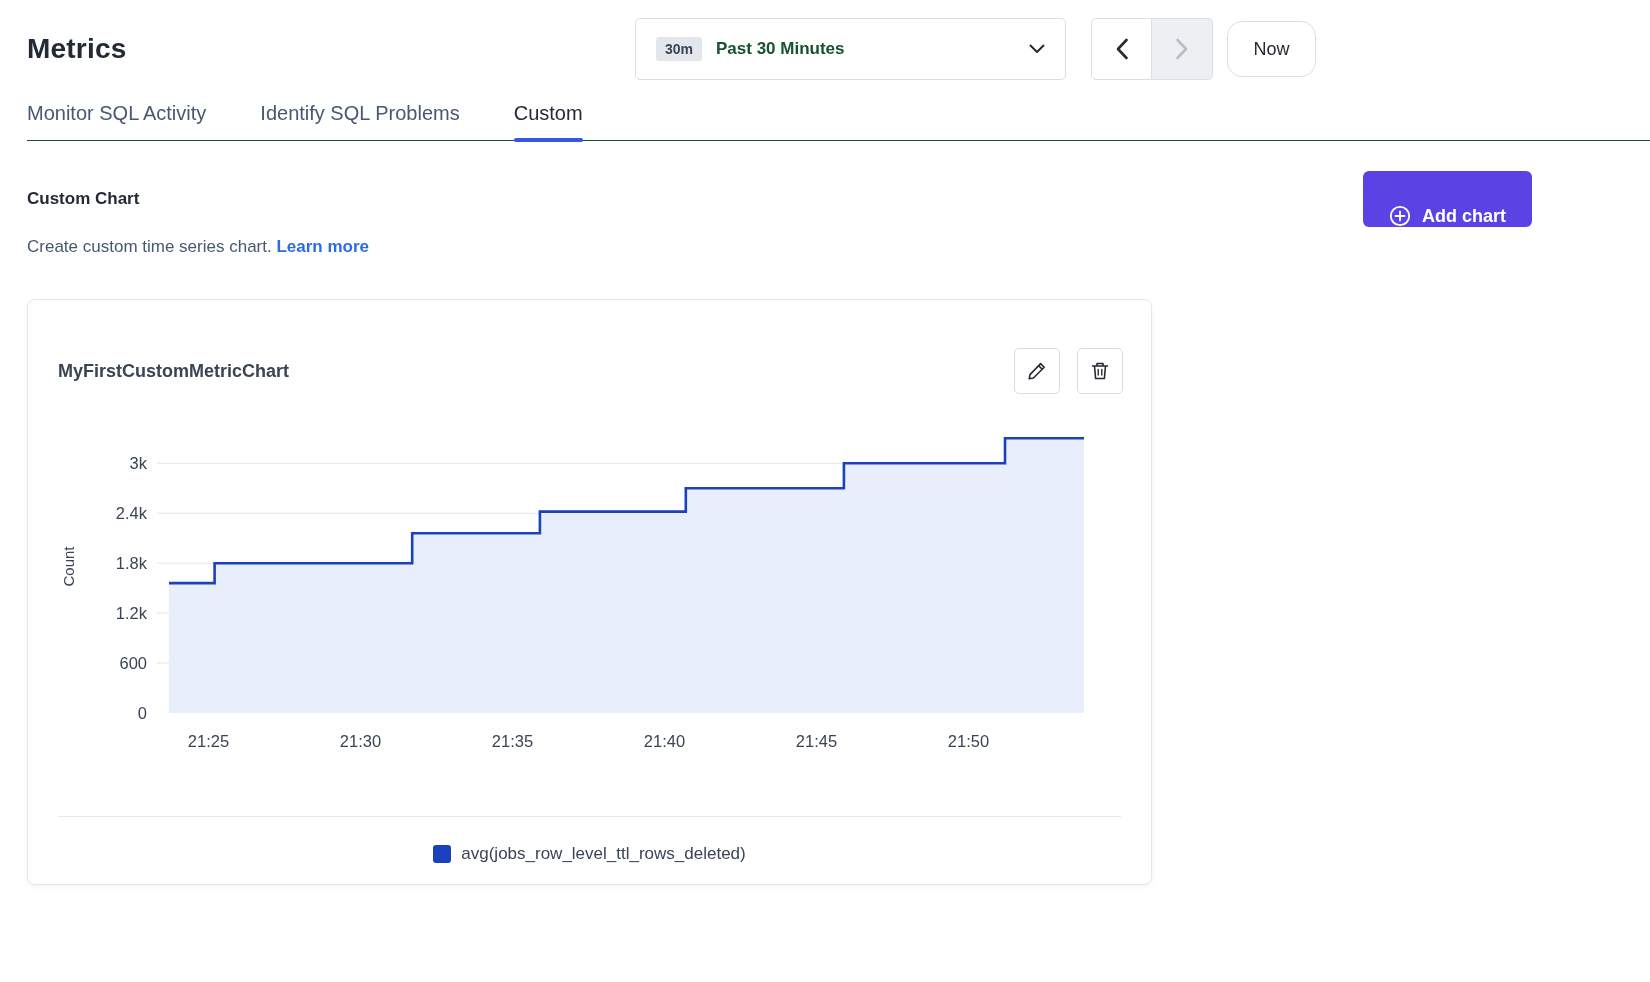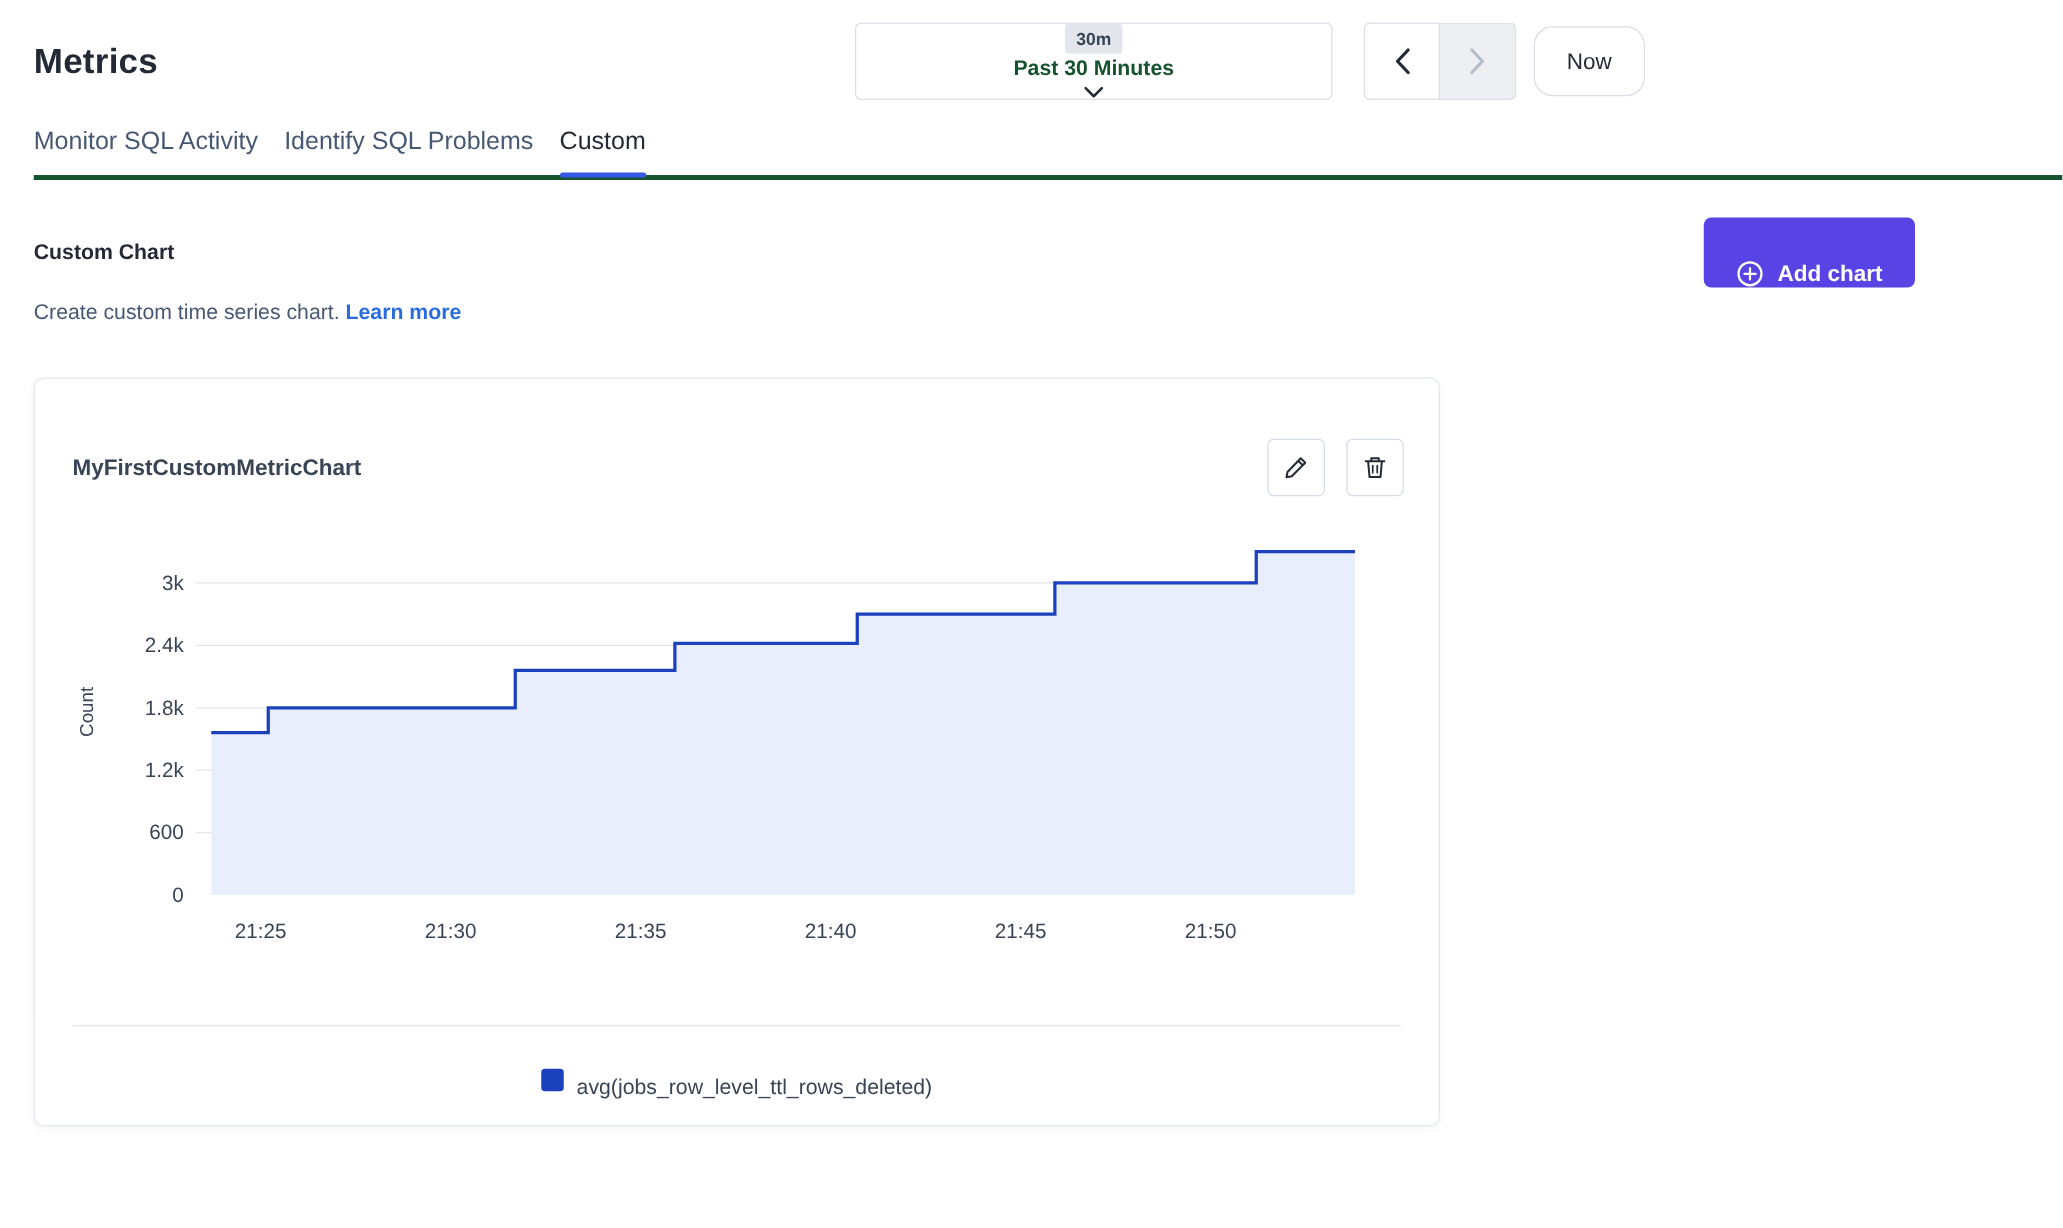--- a/index.html
+++ b/index.html
@@ -10,24 +10,24 @@
     color: #242a35;
     overflow: hidden;
   }
   .page { padding: 18px 0 0 27px; }
 
   
   .header-row { display: flex; align-items: center; margin-right: 334px; }
   h1.page-title { font-size: 28px; font-weight: 700; flex: 1; letter-spacing: .2px; }
 
   .time-dropdown {
-    width: 382px; height: 62px; background: #fff;
+    width: 431px; height: 62px; background: #fff;
     border: 1px solid #d9dee8; border-radius: 5px;
-    display: flex; align-items: center; gap: 2px;
-    padding: 0 20px; cursor: pointer; flex-direction: column;
+    display: flex; align-items: center; gap: 14px;
+    padding: 0 20px; cursor: pointer;
   }
   .badge {
     background: #e3e6ec; color: #394455; font-weight: 700; font-size: 14px;
     border-radius: 3px; padding: 5px 9px; line-height: 1;
   }
   .time-label { font-weight: 700; font-size: 17px; flex: 1; color: #14532d; }
 
   .arrow-group { display: flex; margin-left: 25px; }
   .arrow-btn {
     width: 61px; height: 62px; border: 1px solid #d9dee8; background: #fff;
@@ -36,21 +36,21 @@
   .arrow-btn.prev { border-radius: 5px 0 0 5px; }
   .arrow-btn.next { border-radius: 0 5px 5px 0; background: #edeff3; border-left: none; cursor: default; }
 
   .now-btn {
     margin-left: 14px; width: 89px; height: 56px;
     border: 1px solid #d9dee8; border-radius: 15px; background: #fff;
     font-size: 18px; color: #242a35; font-family: inherit; cursor: pointer;
   }
 
   
-  .tabs { display: flex; gap: 21px; margin-top: 22px; border-bottom: 4px solid #14532d; padding-right: 27px; }
+  .tabs { display: flex; gap: 54px; margin-top: 22px; border-bottom: 1px solid #14532d; padding-right: 27px; }
   .tab { font-size: 20px; color: #475872; padding-bottom: 15px; position: relative; cursor: pointer; }
   .tab.active { color: #242a35; }
   .tab.active::after {
     content: ""; position: absolute; left: 0; right: 0; bottom: -2px;
     height: 4px; background: #3558e6; border-radius: 2px;
   }
 
   
   .content { padding-right: 118px; }
   .section-header { display: flex; align-items: center; margin-top: 30px; }
@@ -76,21 +76,21 @@
   .icon-btn {
     width: 46px; height: 46px; border: 1px solid #d6dce6; border-radius: 5px;
     background: #fff; display: flex; align-items: center; justify-content: center;
     cursor: pointer; margin-left: 17px;
   }
   .chart-wrap { margin-top: 16px; padding: 0 30px; }
   .chart-wrap svg text { font-family: "Liberation Sans", sans-serif; }
   .separator { margin: 42px 30px 0; border-top: 1px solid #e4e8ee; }
   .legend { margin-top: 27px; display: flex; justify-content: center; align-items: center; gap: 10px; }
   .swatch { width: 18px; height: 18px; border-radius: 3px; background: #1c41bd; }
-  .legend-label { font-size: 17px; color: #394455; margin-top: 12px; }
+  .legend-label { font-size: 17px; color: #394455; }
 </style>
 </head>
 <body>
 
 <div class="page">
 
   <div class="header-row">
     <h1 class="page-title">Metrics</h1>
 
     <div class="time-dropdown">

